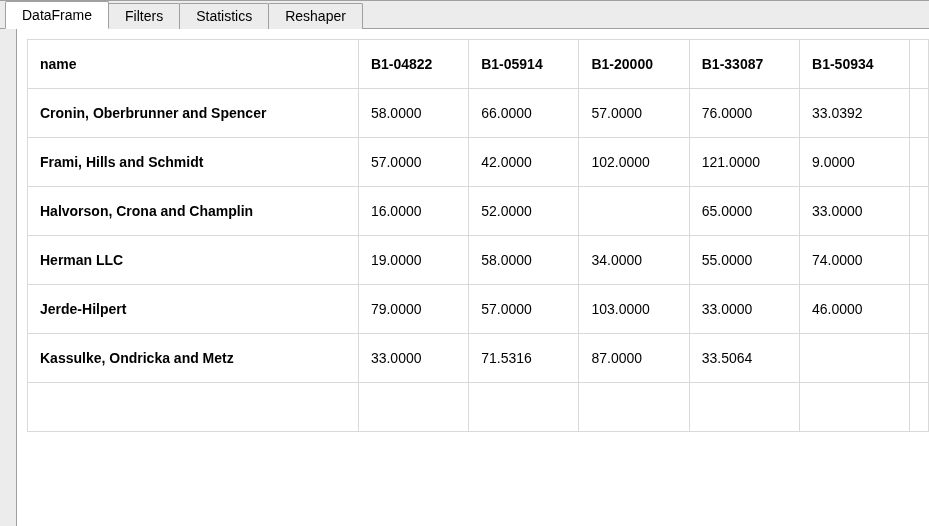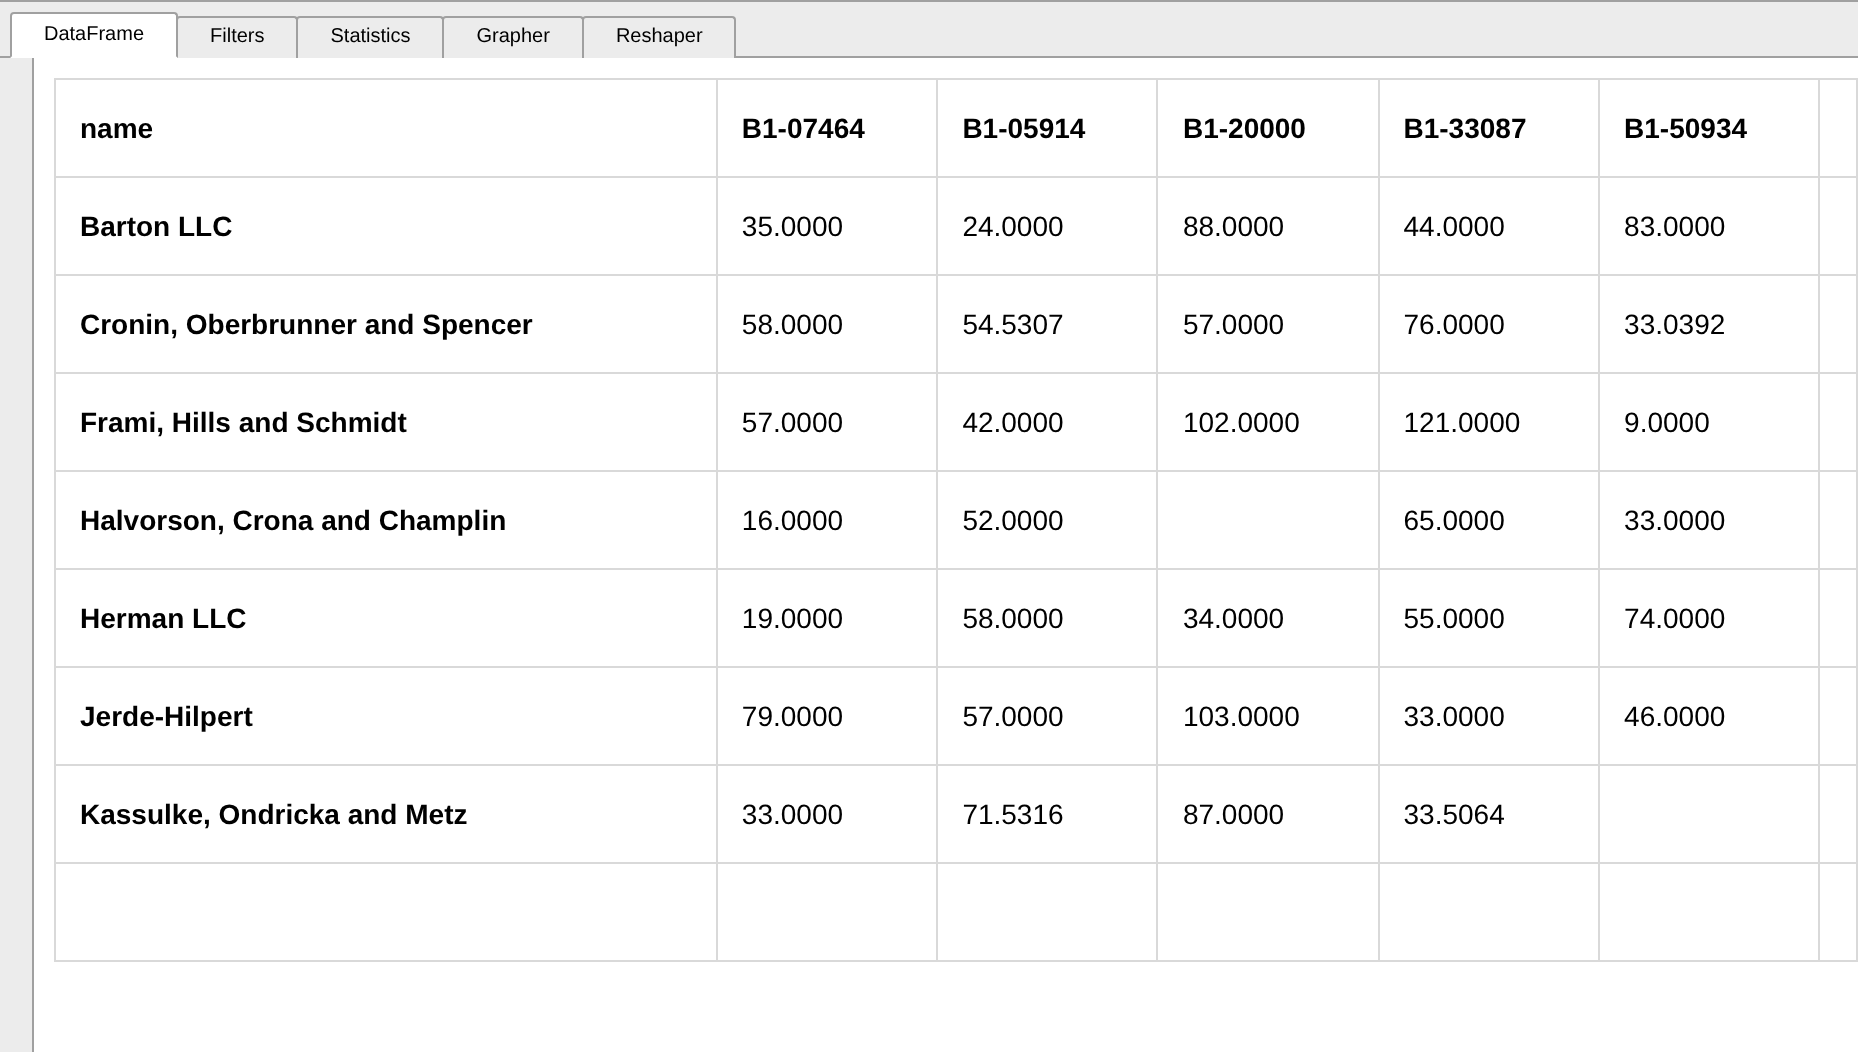--- a/index.html
+++ b/index.html
@@ -24,21 +24,21 @@
   .tabstrip {
     display: flex;
     align-items: flex-end;
     height: 28px;
     padding: 0 0 0 6px;
     border-bottom: 1px solid #a0a0a0;
     position: relative;
   }
   .tab {
     padding: 4px 16px 5px 16px;
-    font-size: 10px;
+    font-size: 14px;
     border: 1px solid #a0a0a0;
     border-bottom: none;
     background: #ececec;
     margin-right: 0px;
     margin-left: -1px;
     color: #000;
     cursor: pointer;
     position: relative;
     top: 1px;
     border-top-left-radius: 2px;
@@ -102,55 +102,43 @@
     <div class="tab active">
       <span>DataFrame</span>
     </div>
     <div class="tab">
       <span>Filters</span>
     </div>
     <div class="tab">
       <span>Statistics</span>
     </div>
     <div class="tab">
-      <span>Grapher</span>
-    </div>
-    <div class="tab">
       <span>Reshaper</span>
     </div>
   </div>
 
   <div class="panel">
     <div class="grid-wrap">
       <table class="grid">
         <thead>
           <tr>
             <th class="col-name">name</th>
-            <th class="col-num">B1-07464</th>
+            <th class="col-num">B1-04822</th>
             <th class="col-num">B1-05914</th>
             <th class="col-num">B1-20000</th>
             <th class="col-num">B1-33087</th>
             <th class="col-num">B1-50934</th>
             <th class="peek"></th>
           </tr>
         </thead>
         <tbody>
           <tr>
-            <td class="col-name">Barton LLC</td>
-            <td class="col-num">35.0000</td>
-            <td class="col-num">24.0000</td>
-            <td class="col-num">88.0000</td>
-            <td class="col-num">44.0000</td>
-            <td class="col-num">83.0000</td>
-            <td class="peek"></td>
-          </tr>
-          <tr>
             <td class="col-name">Cronin, Oberbrunner and Spencer</td>
             <td class="col-num">58.0000</td>
-            <td class="col-num">54.5307</td>
+            <td class="col-num">66.0000</td>
             <td class="col-num">57.0000</td>
             <td class="col-num">76.0000</td>
             <td class="col-num">33.0392</td>
             <td class="peek"></td>
           </tr>
           <tr>
             <td class="col-name">Frami, Hills and Schmidt</td>
             <td class="col-num">57.0000</td>
             <td class="col-num">42.0000</td>
             <td class="col-num">102.0000</td>

